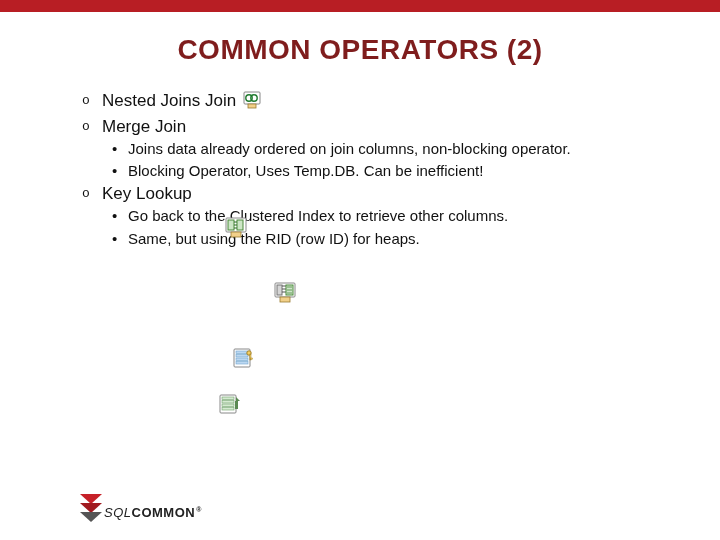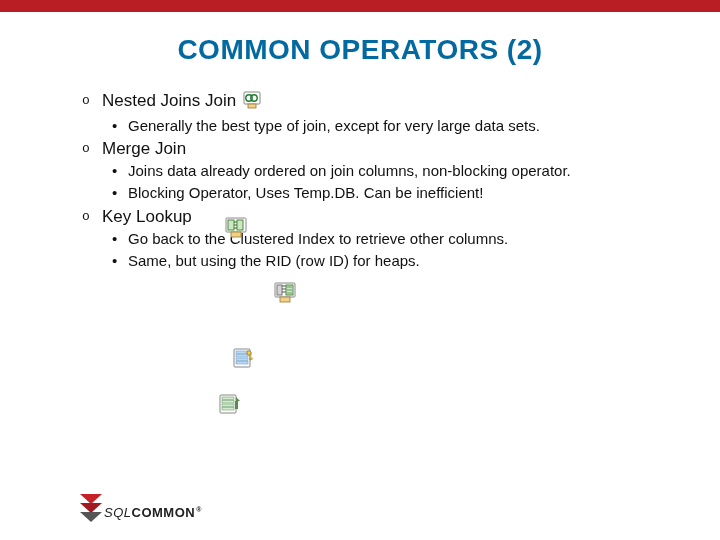--- a/index.html
+++ b/index.html
@@ -20,21 +20,21 @@
   }
   .topbar {
     height: 12px;
     background: #b81e24;
     width: 100%;
   }
   .title {
     text-align: center;
     font-weight: 700;
     font-size: 28px;
-    color: #0369a1;
+    color: #7f1d1d;
     margin-top: 22px;
     margin-bottom: 24px;
     letter-spacing: 0.5px;
   }
   .content {
     padding: 0 40px 0 68px;
     font-size: 17px;
     line-height: 1.35;
   }
   .b1 {
@@ -137,23 +137,20 @@
       <span>Nested Joins Join</span>
       <span class="inline-icon">
         <svg width="18" height="18" viewBox="0 0 18 18">
           <rect x="1" y="1" width="16" height="12" rx="1" fill="#fff" stroke="#888" stroke-width="1"></rect>
           <circle cx="6" cy="7" r="3.2" fill="none" stroke="#1f7a2e" stroke-width="1.4"></circle>
           <circle cx="11" cy="7" r="3.2" fill="none" stroke="#1f7a2e" stroke-width="1.4"></circle>
           <rect x="5" y="13" width="8" height="4" fill="#f2d08a" stroke="#9a7a30" stroke-width="0.8"></rect>
         </svg>
       </span>
     </div>
-    <div class="b3">
-      <span>Generally the best type of join, except for very large data sets.</span>
-    </div>
 
     <div class="b2">
       <span>Merge Join</span>
     </div>
     <div class="b3">
       <span>Joins data already ordered on join columns, non-blocking operator.</span>
     </div>
 
     <div class="b3">
       <span>Blocking Operator, Uses Temp.DB.  Can be inefficient!</span>

